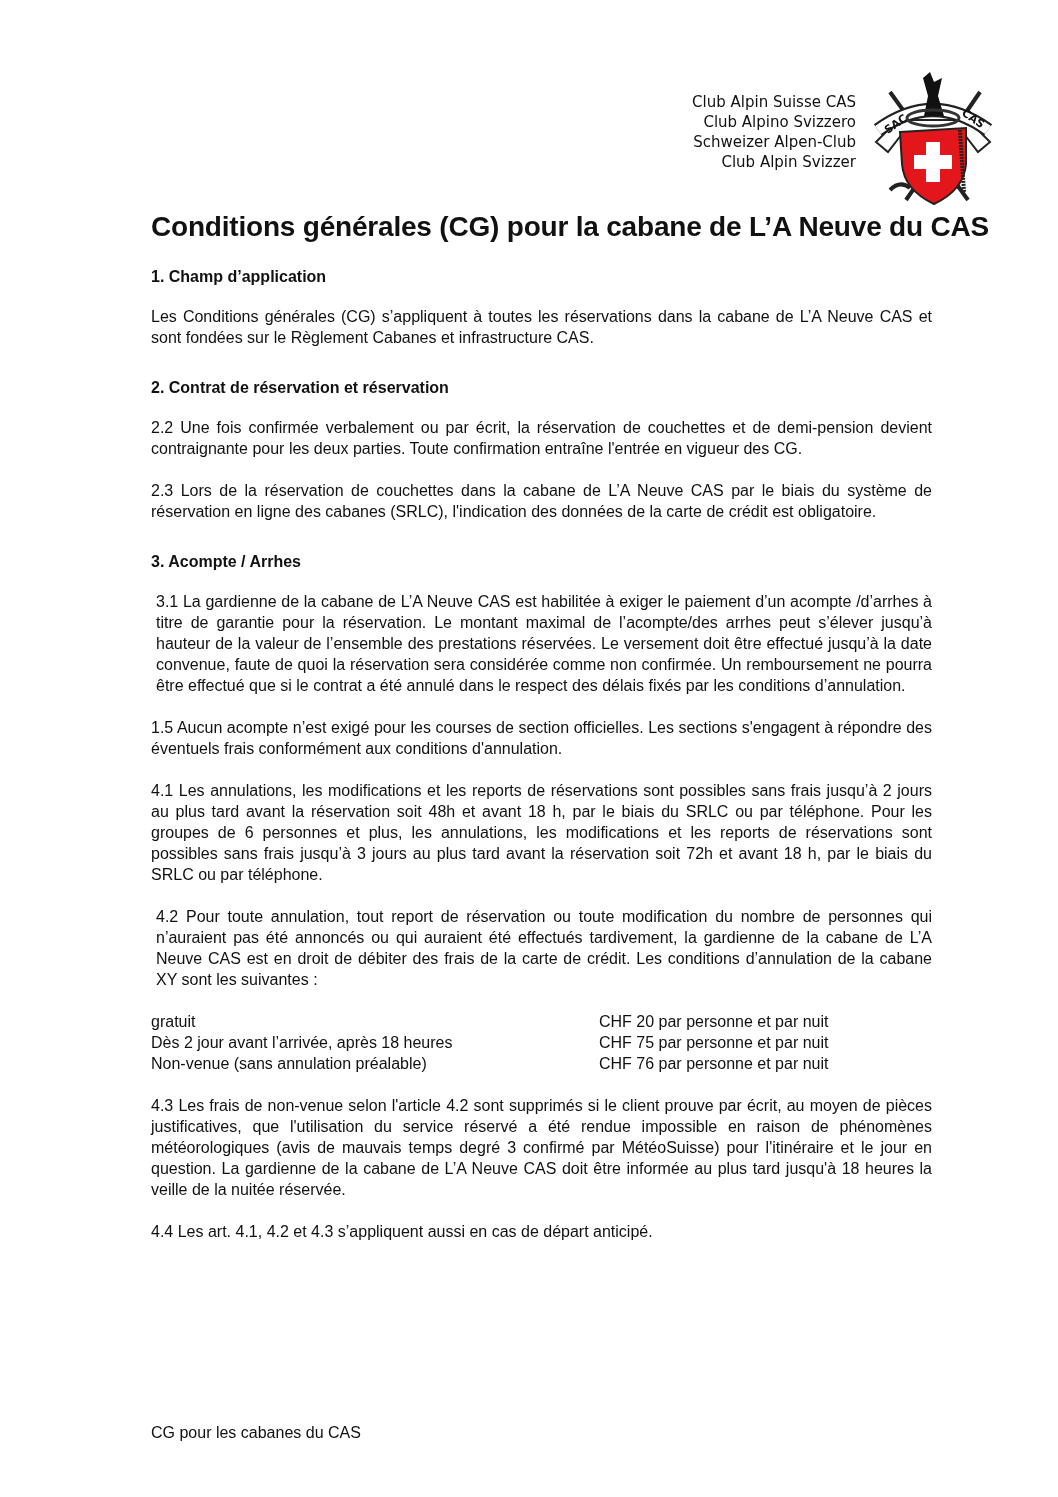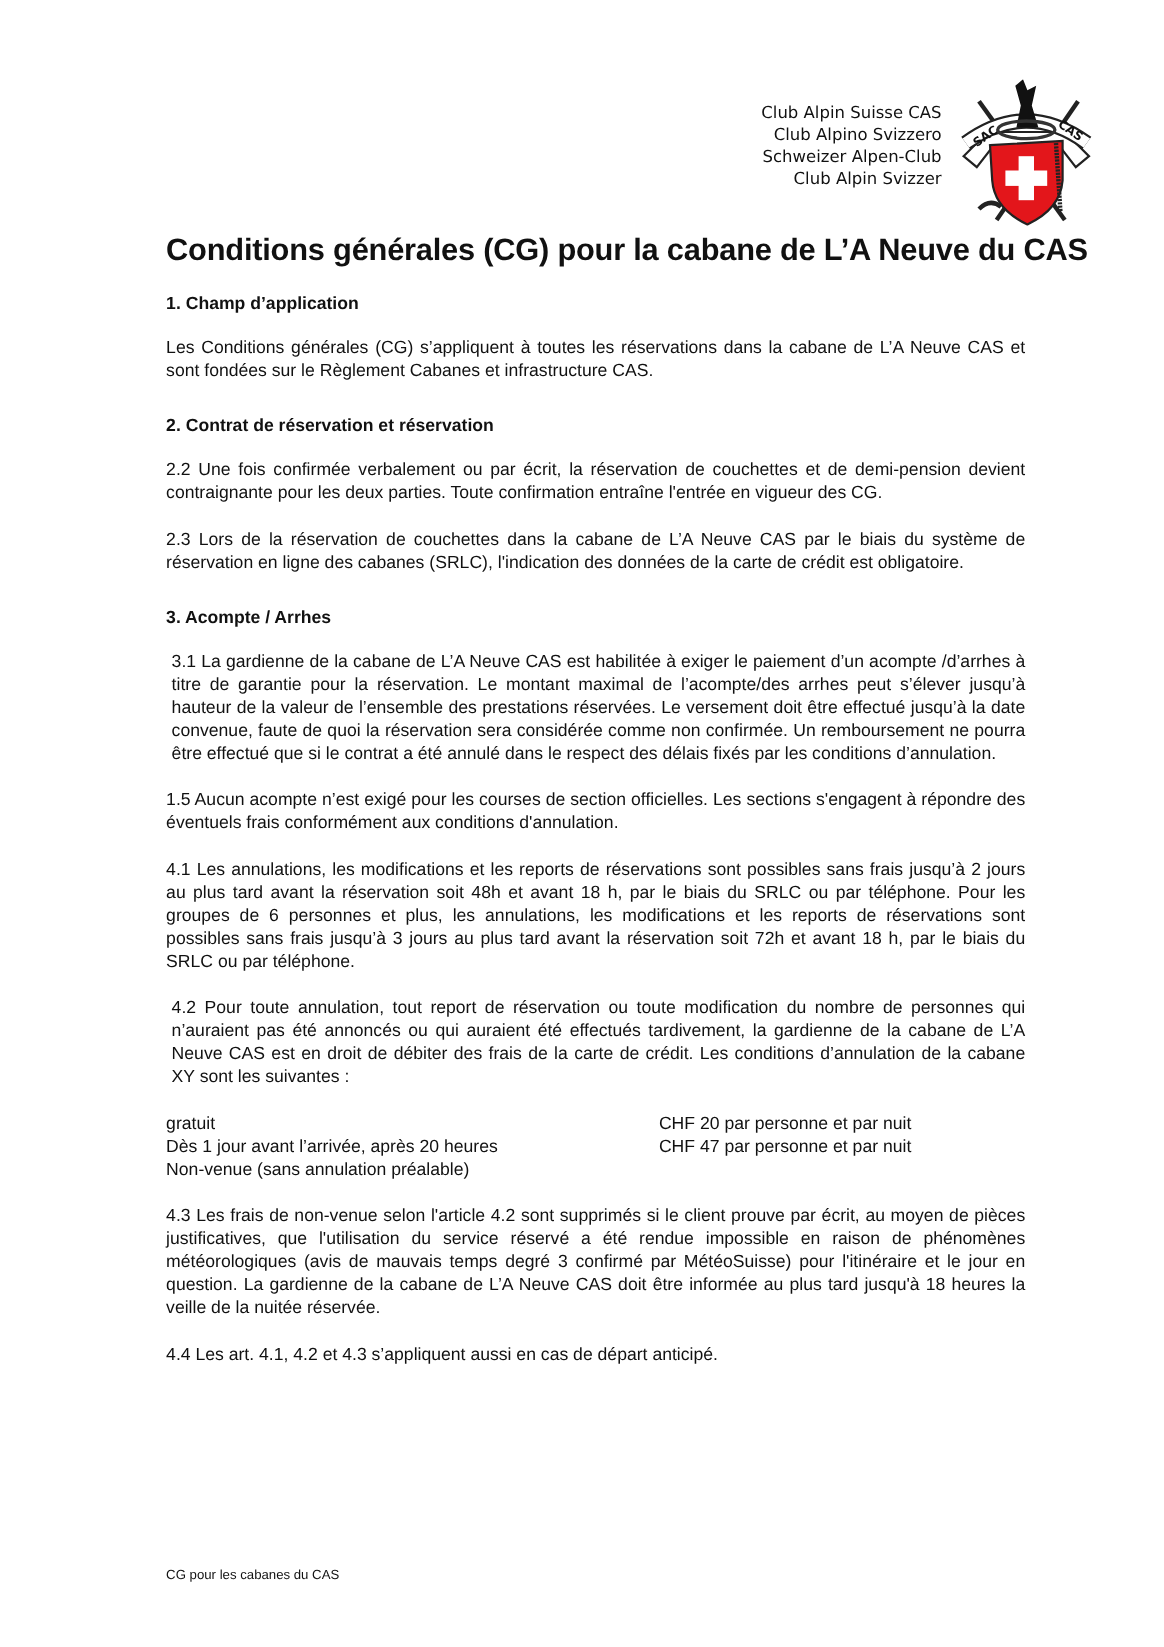--- a/index.html
+++ b/index.html
@@ -8,21 +8,21 @@
     .org { position:absolute; right:202px; top:92px; text-align:right; font-family:"DejaVu Sans", sans-serif; font-size:15px; line-height:20px; color:#111; }
     .org .l1 { font-weight:normal; }
     .logo { position:absolute; left:868px; top:72px; width:130px; height:140px; }
     .title { position:absolute; left:151px; top:211px; font-size:28px; font-weight:bold; letter-spacing:-0.2px; margin:0; }
     .content { position:absolute; left:151px; top:266px; width:781px; font-size:16px; line-height:21px; }
     .h { font-weight:bold; font-size:16px; margin:0 0 19px 0; }
     p { margin:0 0 21px 0; text-align:justify; }
     .ind { padding-left:5px; }
     .sec { margin-top:29px; }
     .fees { display:grid; grid-template-columns:448px 1fr; margin-bottom:21px; }
-    .footer { position:absolute; left:151px; top:1424px; font-size:12px; }
+    .footer { position:absolute; left:151px; top:1424px; font-size:16px; }
   </style>
 </head>
 <body>
 
 <div class="org">
   <div class="l1">Club Alpin Suisse CAS</div>
   <div>Club Alpino Svizzero</div>
   <div>Schweizer Alpen-Club</div>
   <div>Club Alpin Svizzer</div>
 </div>
@@ -58,22 +58,23 @@
   <div class="h sec">3.  Acompte / Arrhes</div>
   <p class="ind">3.1 La gardienne de la cabane de L’A Neuve CAS est habilitée à exiger le paiement d’un acompte /d’arrhes à titre de garantie pour la réservation. Le montant maximal de l’acompte/des arrhes peut s’élever jusqu’à hauteur de la valeur de l’ensemble des prestations réservées. Le versement doit être effectué jusqu’à la date convenue, faute de quoi la réservation sera considérée comme non confirmée. Un remboursement ne pourra être effectué que si le contrat a été annulé dans le respect des délais fixés par les conditions d’annulation.</p>
   <p>1.5 Aucun acompte n’est exigé pour les courses de section officielles. Les sections s'engagent à répondre des éventuels frais conformément aux conditions d'annulation.</p>
 
   <p>4.1 Les annulations, les modifications et les reports de réservations sont possibles sans frais jusqu’à 2 jours au plus tard avant la réservation soit 48h et avant 18 h, par le biais du SRLC ou par téléphone. Pour les groupes de 6 personnes et plus, les annulations, les modifications et les reports de réservations sont possibles sans frais jusqu’à 3 jours au plus tard avant la réservation soit 72h et avant 18 h, par le biais du SRLC ou par téléphone.</p>
   <p class="ind">4.2 Pour toute annulation, tout report de réservation ou toute modification du nombre de personnes qui n’auraient pas été annoncés ou qui auraient été effectués tardivement, la gardienne de la cabane de L’A Neuve CAS est en droit de débiter des frais de la carte de crédit. Les conditions d’annulation de la cabane XY sont les suivantes :</p>
 
   <div class="fees">
     <div>gratuit</div>
     <div>CHF 20 par personne et par nuit</div>
-    <div>Dès 1 jour avant l’arrivée, après 20 heures</div>
-    <div>CHF 47 par personne et par nuit</div>
+    <div>Dès 2 jour avant l’arrivée, après 18 heures</div>
+    <div>CHF 75 par personne et par nuit</div>
     <div>Non-venue (sans annulation préalable)</div>
+    <div>CHF 76 par personne et par nuit</div>
   </div>
 
   <p>4.3 Les frais de non-venue selon l'article 4.2 sont supprimés si le client prouve par écrit, au moyen de pièces justificatives, que l'utilisation du service réservé a été rendue impossible en raison de phénomènes météorologiques (avis de mauvais temps degré 3 confirmé par MétéoSuisse) pour l'itinéraire et le jour en question. La gardienne de la cabane de L’A Neuve CAS doit être informée au plus tard jusqu'à 18 heures la veille de la nuitée réservée.</p>
   <p>4.4 Les art. 4.1, 4.2 et 4.3 s’appliquent aussi en cas de départ anticipé.</p>
 </div>
 
 <div class="footer">CG pour les cabanes du CAS</div>
 
 </body></html>

